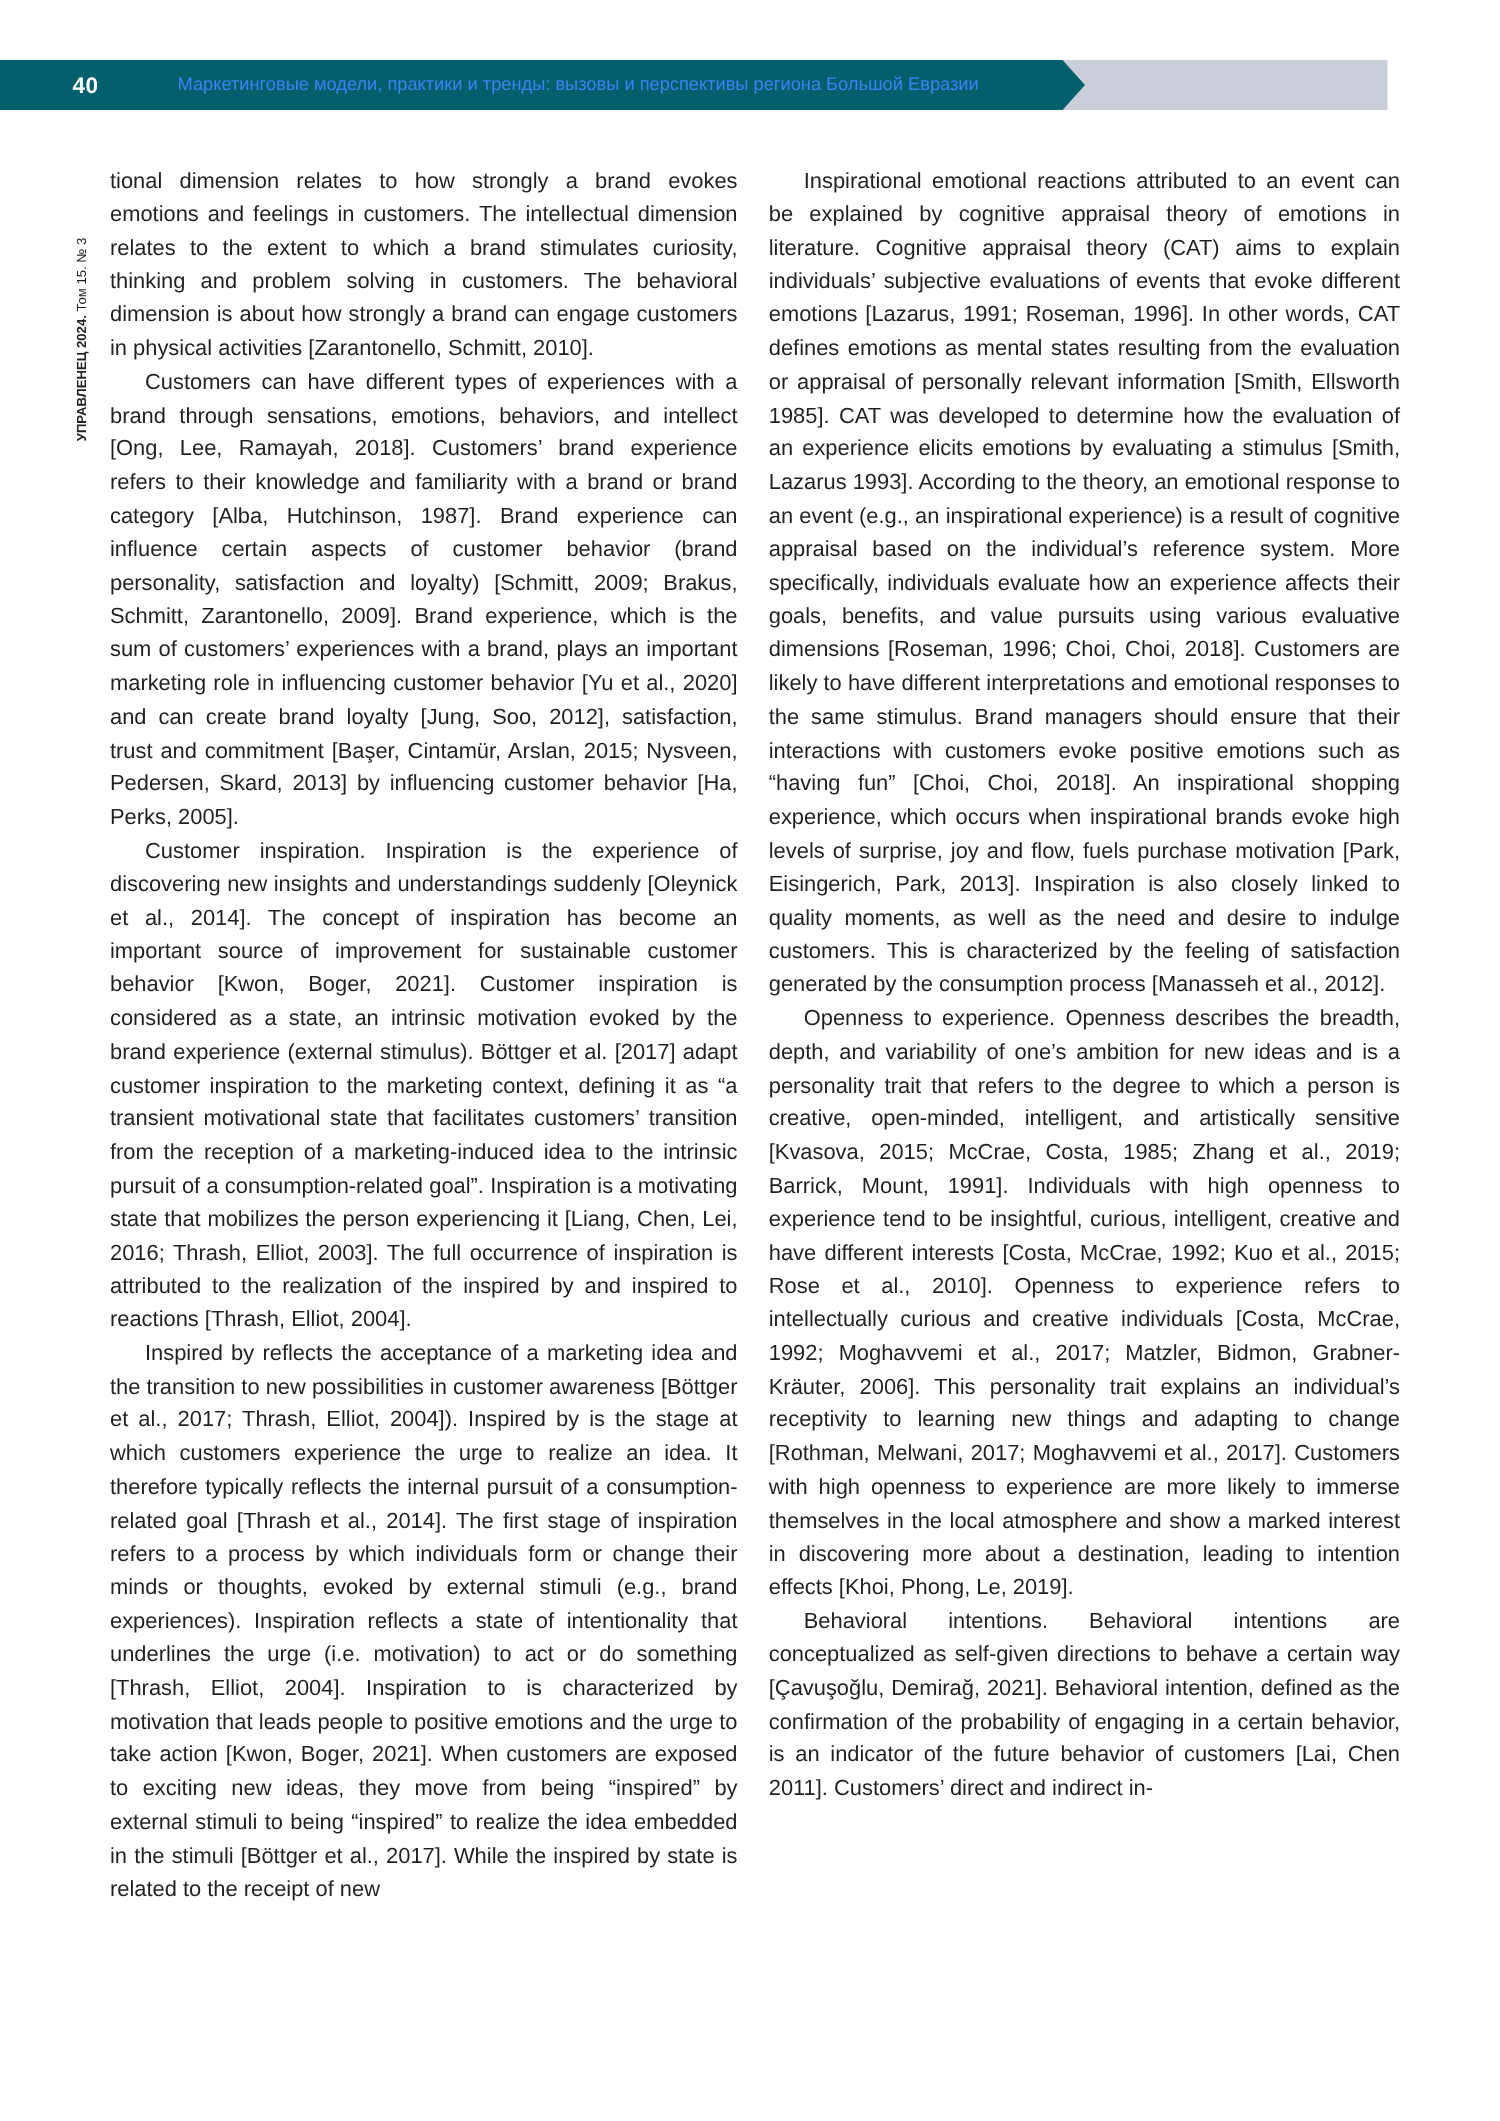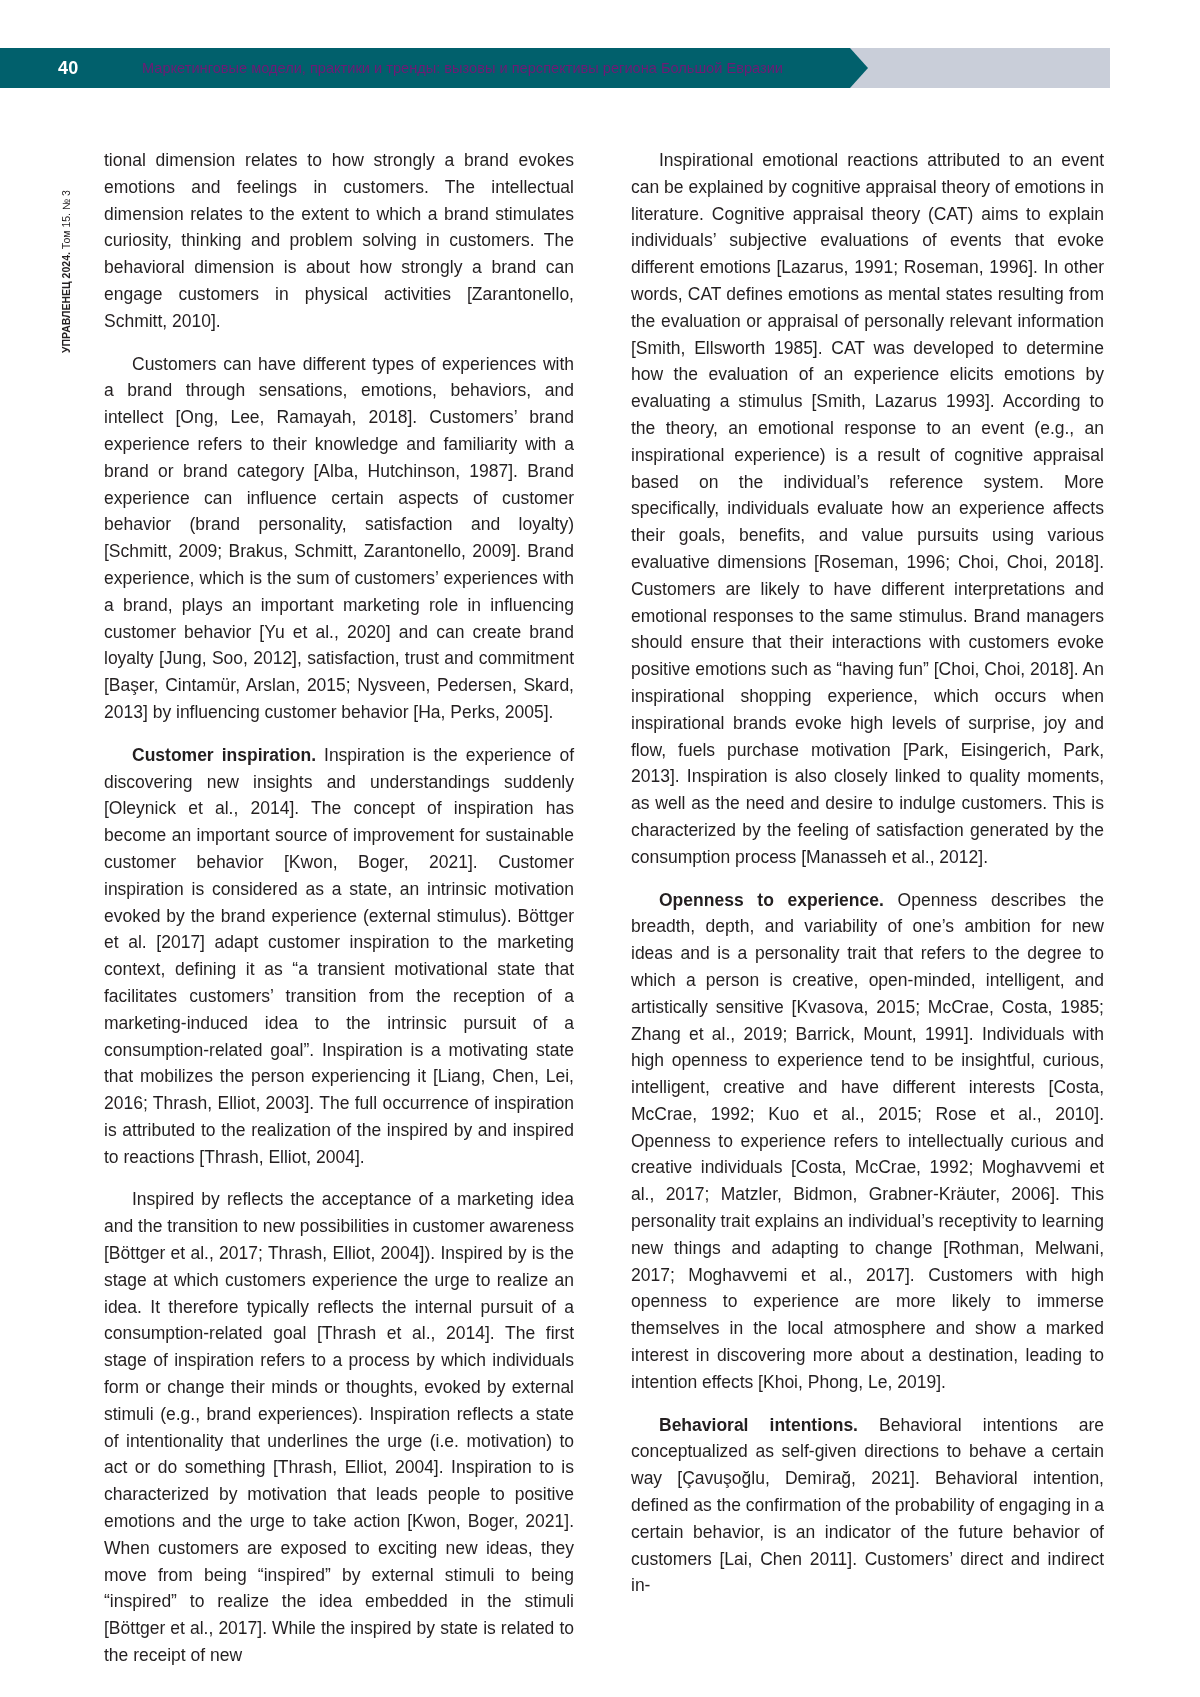--- a/index.html
+++ b/index.html
@@ -2,29 +2,29 @@
 <html><head>
 <meta charset="utf-8">
 <style>
   html, body { margin: 0; padding: 0; background: #ffffff; }
   body { width: 1200px; height: 1697px; position: relative; overflow: hidden; font-family: "Liberation Sans", sans-serif; color: #231f20; }
   .header { position: absolute; left: 0; top: 48px; height: 40px; width: 971px; }
   .header-gray { position: absolute; left: 0; top: 0; width: 1110px; height: 40px; background: #c9ced9; }
   .header-teal { position: absolute; left: 0; top: 0; height: 40px; width: 868px; background: #01606c;
     clip-path: polygon(0 0, 850px 0, 868px 20px, 850px 40px, 0 40px); }
   .page-num { position: absolute; left: 58px; top: 0; line-height: 40px; font-size: 18px; font-weight: bold; color: #ffffff; letter-spacing: 0.3px; }
-  .running-title { position: absolute; left: 142px; top: 0; line-height: 40px; font-size: 14.6px; color: #701a75; white-space: nowrap; }
+  .running-title { position: absolute; left: 142px; top: 0; line-height: 40px; font-size: 14.6px; color: #3b82f6; white-space: nowrap; }
   .side-label { position: absolute; left: 60px; top: 353px; transform-origin: 0 0; transform: rotate(-90deg); white-space: nowrap; font-size: 10.5px; color: #231f20; }
   .side-label b { font-weight: bold; }
   .col { position: absolute; top: 131px; width: 502px; font-size: 17.5px; line-height: 26.8px; text-align: justify; hyphens: manual; }
   .col-left { left: 88px; }
   .col-right { left: 615px; width: 505px; }
-  .col p { margin: 16px; text-indent: 0; }
+  .col p { margin: 0; text-indent: 0; }
   .col p.indent { text-indent: 28px; }
-  .col .bold { font-weight: bold; }
+  .col .bold { font-weight: normal; }
 </style>
 </head>
 <body>
 
 <div class="header">
   <div class="header-gray"></div>
   <div class="header-teal"></div>
   <span class="page-num">40</span>
   <span class="running-title">Маркетинговые модели, практики и тренды: вызовы и перспективы региона Большой Евразии</span>
 </div>

